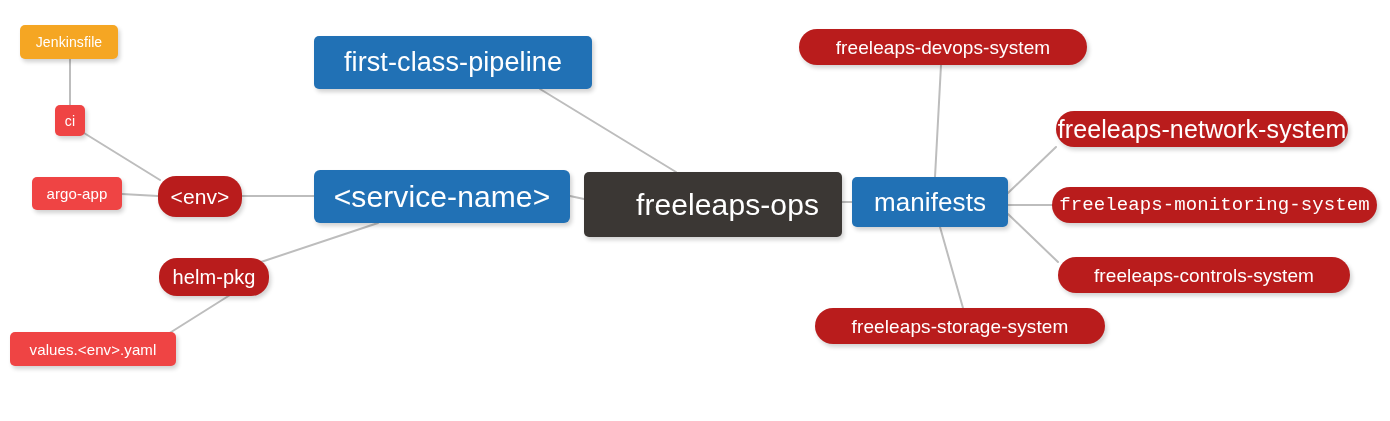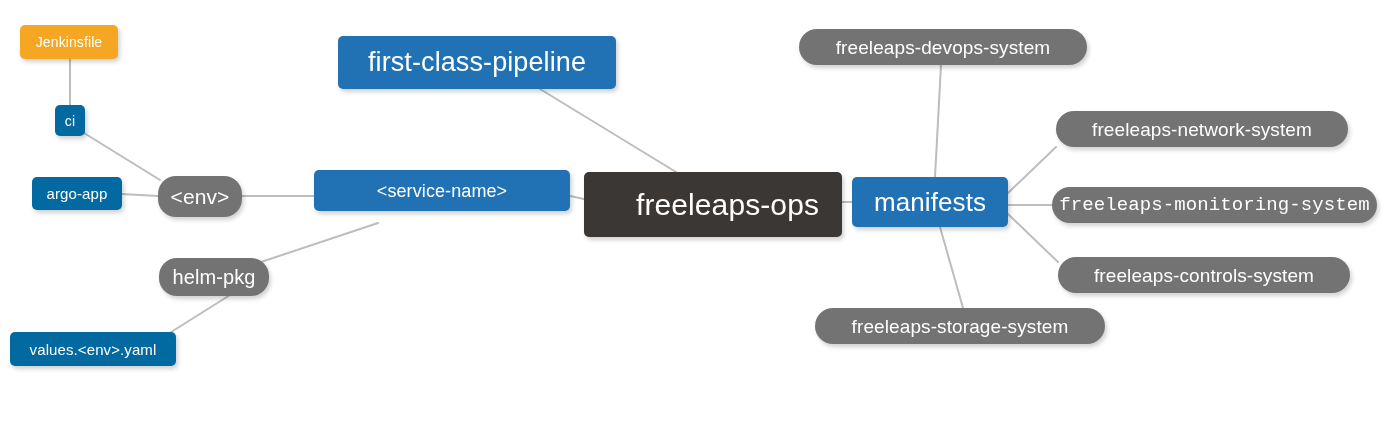--- a/index.html
+++ b/index.html
@@ -36,23 +36,23 @@
     border-radius: 5px;
     white-space: nowrap;
     line-height: 1;
     letter-spacing: 0.1px;
     box-shadow: 2px 3px 4px rgba(0,0,0,0.18);
     text-align: center;
     padding: 0 10px;
   }
   .n-root      { background: #3b3734; }
   .n-blue      { background: #2171b5; }
-  .n-green     { background: #737373; border-radius: 18px; }
+  .n-green     { background: #b91c1c; border-radius: 18px; }
   .n-orange    { background: #f5a623; }
-  .n-red       { background: #0369a1; }
+  .n-red       { background: #ef4444; }
 </style>
 </head>
 <body>
 
 <div id="mindmap">
   <svg id="edge-layer" viewBox="0 0 1390 421" xmlns="http://www.w3.org/2000/svg">
       <line x1="70" y1="59" x2="70" y2="105" stroke="#bdbdbd" stroke-width="2" stroke-linecap="round"></line>
       <line x1="84" y1="133" x2="160" y2="180" stroke="#bdbdbd" stroke-width="2" stroke-linecap="round"></line>
       <line x1="122" y1="194" x2="158" y2="196" stroke="#bdbdbd" stroke-width="2" stroke-linecap="round"></line>
       <line x1="242" y1="196" x2="314" y2="196" stroke="#bdbdbd" stroke-width="2" stroke-linecap="round"></line>
@@ -67,23 +67,23 @@
       <line x1="1008" y1="214" x2="1058" y2="262" stroke="#bdbdbd" stroke-width="2" stroke-linecap="round"></line>
       <line x1="940" y1="227" x2="963" y2="308" stroke="#bdbdbd" stroke-width="2" stroke-linecap="round"></line>
     </svg>
   <div id="node-layer">
       <div class="node n-orange" style="left: 20px; top: 25px; width: 98px; height: 34px; font-size: 14px;">Jenkinsfile</div>
       <div class="node n-red" style="left: 55px; top: 105px; width: 30px; height: 31px; font-size: 14px;">ci</div>
       <div class="node n-red" style="left: 32px; top: 177px; width: 90px; height: 33px; font-size: 15px;">argo-app</div>
       <div class="node n-green" style="left: 158px; top: 176px; width: 84px; height: 41px; font-size: 21px;">&lt;env&gt;</div>
       <div class="node n-red" style="left: 10px; top: 332px; width: 166px; height: 34px; font-size: 15px;">values.&lt;env&gt;.yaml</div>
       <div class="node n-green" style="left: 151px; top: 258px; width: 110px; height: 38px; font-size: 20px; margin-left: 8px;">helm-pkg</div>
-      <div class="node n-blue" style="left: 314px; top: 170px; width: 256px; height: 41px; font-size: 18px;">&lt;service-name&gt;</div>
-      <div class="node n-blue" style="left: 314px; top: 36px; width: 278px; height: 53px; font-size: 27px; margin-left: 24px;">first-class-pipeline</div>
+      <div class="node n-blue" style="left: 314px; top: 170px; width: 256px; height: 53px; font-size: 30px; border-radius: 6px;">&lt;service-name&gt;</div>
+      <div class="node n-blue" style="left: 314px; top: 36px; width: 278px; height: 53px; font-size: 27px;">first-class-pipeline</div>
       <div class="node n-root" style="left: 584px; top: 172px; width: 258px; height: 65px; font-size: 30px; padding-left: 39px;">freeleaps-ops</div>
       <div class="node n-blue" style="left: 852px; top: 177px; width: 156px; height: 50px; font-size: 26px;">manifests</div>
       <div class="node n-green" style="left: 799px; top: 29px; width: 288px; height: 36px; font-size: 19px;">freeleaps-devops-system</div>
-      <div class="node n-green" style="left: 1056px; top: 111px; width: 292px; height: 36px; font-size: 19px;">freeleaps-network-system</div>
+      <div class="node n-green" style="left: 1056px; top: 111px; width: 292px; height: 36px; font-size: 25px;">freeleaps-network-system</div>
       <div class="node n-green" style="left: 1052px; top: 187px; width: 325px; height: 36px; font-size: 19px; font-family: Liberation Mono, monospace;">freeleaps-monitoring-system</div>
       <div class="node n-green" style="left: 1058px; top: 257px; width: 292px; height: 36px; font-size: 19px; text-align: center;">freeleaps-controls-system</div>
       <div class="node n-green" style="left: 815px; top: 308px; width: 290px; height: 36px; font-size: 19px;">freeleaps-storage-system</div>
     </div>
 </div>
 
 </body></html>

